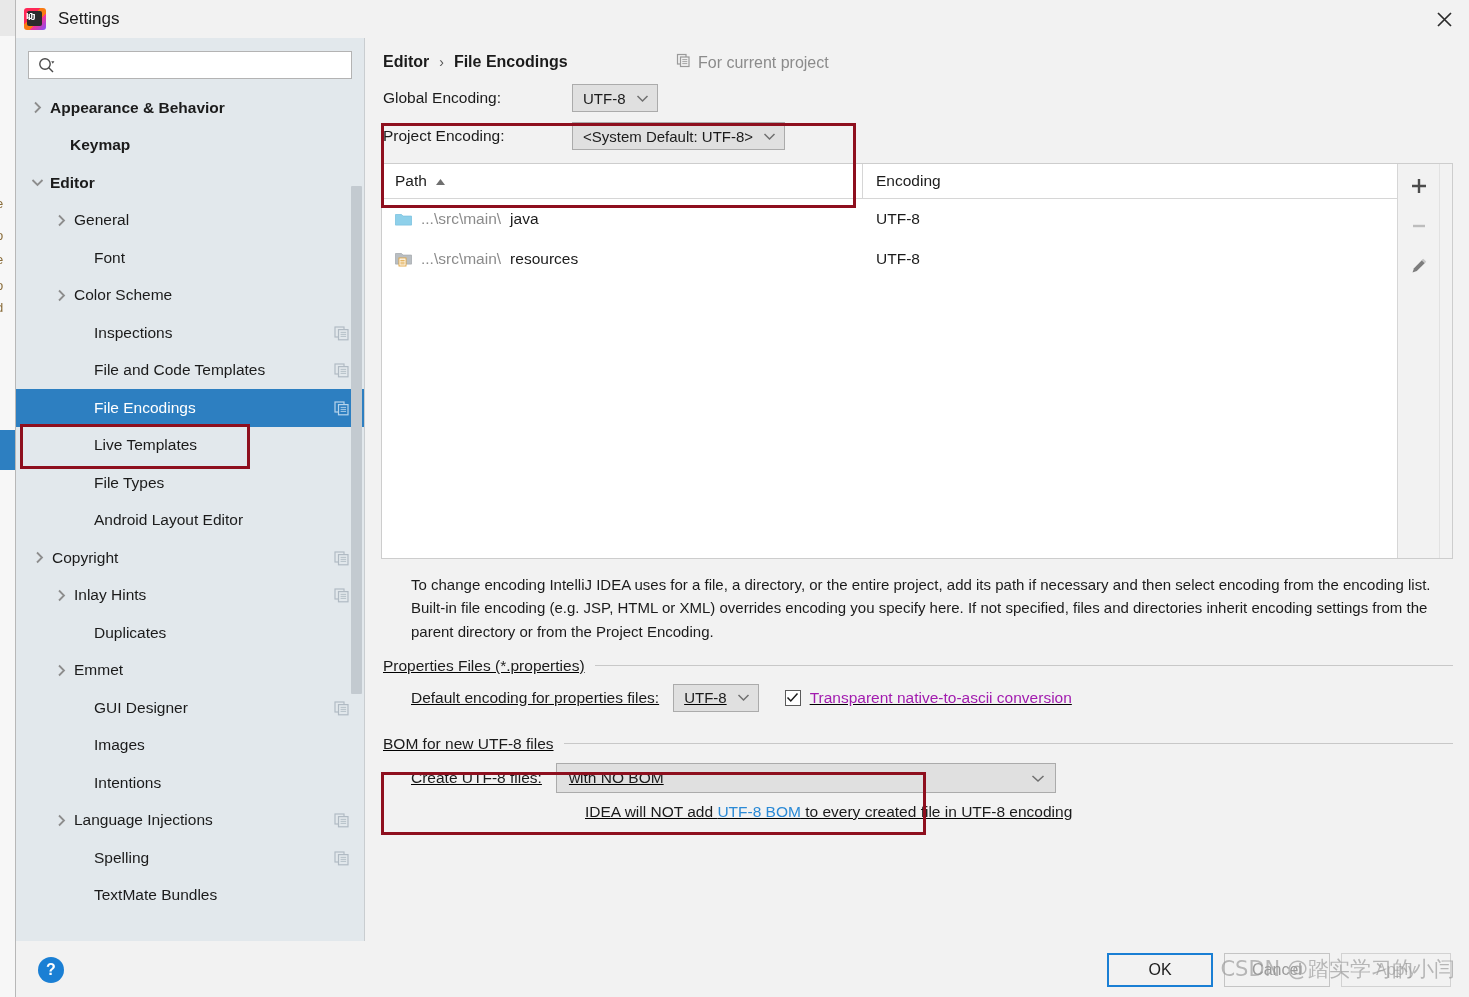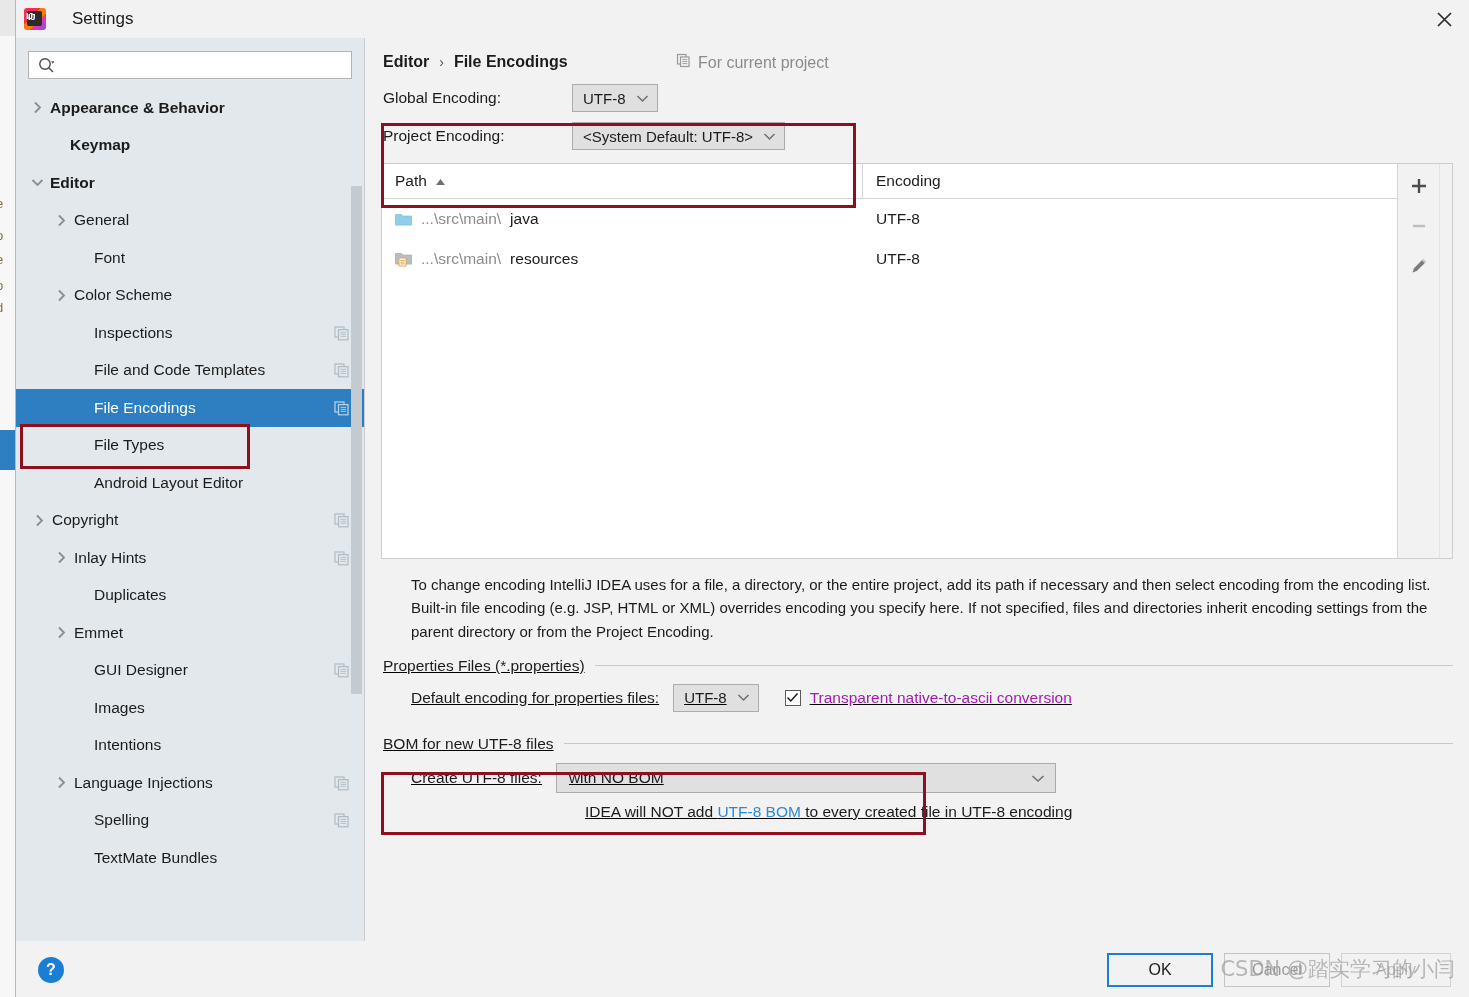--- a/index.html
+++ b/index.html
@@ -70,21 +70,21 @@
     position: absolute; left: 3px; top: 3px; width: 15px; height: 15px;
     background: #2b2b2b; border-radius: 2px;
   }
   .app-icon .blk::after {
     content: "IJ";
     position: absolute; left: 1px; top: 1px;
     font-size: 9px; font-weight: bold; color: #fff;
     font-family: "Liberation Sans", sans-serif;
   }
   .title-text {
-    margin-left: 26px;
+    margin-left: 12px;
     font-size: 17px; color: #1a1a1a;
   }
   .close-btn {
     position: absolute; right: 0; top: 0;
     width: 50px; height: 38px;
     display: flex; align-items: center; justify-content: center;
     cursor: pointer;
   }
   .close-btn svg { display: block; }
 
@@ -438,20 +438,24 @@
                 </svg></span>
             </div>
             <div class="tree-item selected" style="padding-left: 58px;">
               <span class="arrow"></span>
               <span class="label">File Encodings</span>
               <span class="cfg-icon"><svg width="16" height="15" viewBox="0 0 16 15">
                   <rect x="1" y="1" width="9" height="10" fill="none" stroke="#cfe3f3" stroke-width="1.2"></rect>
                   <rect x="4.5" y="3.6" width="9.5" height="10.2" fill="#2d7fc1" stroke="#cfe3f3" stroke-width="1.2"></rect>
                   <path d="M6.6 6.4 h5.5 M6.6 8.4 h5.5 M6.6 10.4 h5.5" stroke="#cfe3f3" stroke-width="0.9"></path>
                 </svg></span>
+            </div>
+            <div class="tree-item" style="padding-left: 58px;">
+              <span class="arrow"></span>
+              <span class="label">Live Templates</span>
             </div>
             <div class="tree-item" style="padding-left: 58px;">
               <span class="arrow"></span>
               <span class="label">File Types</span>
             </div>
             <div class="tree-item" style="padding-left: 58px;">
               <span class="arrow"></span>
               <span class="label">Android Layout Editor</span>
             </div>
             <div class="tree-item" style="padding-left: 16px;">

